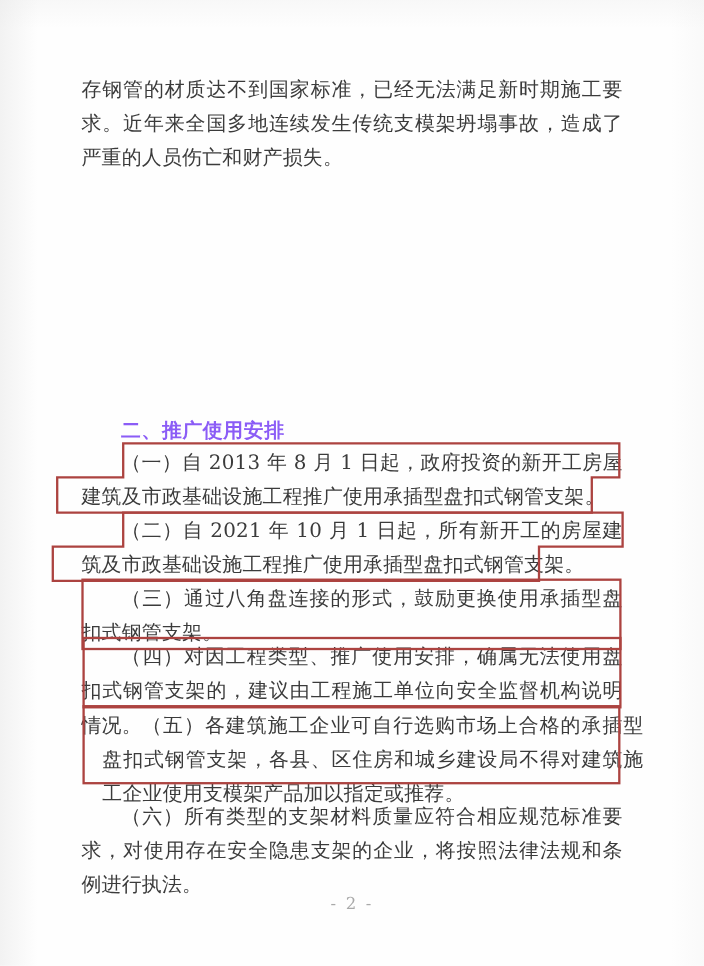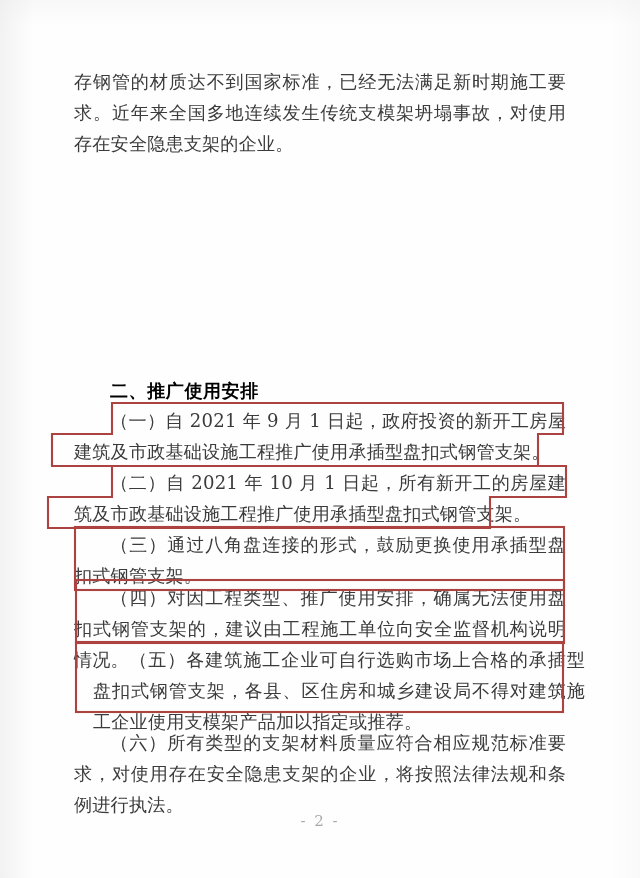--- a/index.html
+++ b/index.html
@@ -60,21 +60,21 @@
   }
 
   .section-heading {
     position: absolute;
     left: 74px;
     width: 492px;
     font-family: Liberation Sans, sans-serif;
     font-size: 18px;
     line-height: 30px;
     font-weight: 700;
-    color: #000000;
+    color: #8b5cf6;
     text-indent: 2em;
     letter-spacing: 0.6px;
   }
 
   .page-number {
     position: absolute;
     left: 0;
     width: 640px;
     text-align: center;
     font-family: "DejaVu Serif", serif;
@@ -100,26 +100,26 @@
     stroke-linejoin: miter;
   }
 </style>
 </head>
 <body>
 
 <div id="page">
 
   <div id="content">
 
-    <div class="body-text" style="top:66px;">存钢管的材质达不到国家标准，已经无法满足新时期施工要求。近年来全国多地连续发生传统支模架坍塌事故，对使用存在安全隐患支架的企业。</div>
+    <div class="body-text" style="top:66px;">存钢管的材质达不到国家标准，已经无法满足新时期施工要求。近年来全国多地连续发生传统支模架坍塌事故，造成了严重的人员伤亡和财产损失。</div>
 
 
     <div class="section-heading" style="top:376px;">二、推广使用安排</div>
 
-    <div class="body-text indent2" style="top:405px;">（一）自 2021 年 9 月 1 日起，政府投资的新开工房屋建筑及市政基础设施工程推广使用承插型盘扣式钢管支架。</div>
+    <div class="body-text indent2" style="top:405px;">（一）自 2013 年 8 月 1 日起，政府投资的新开工房屋建筑及市政基础设施工程推广使用承插型盘扣式钢管支架。</div>
 
     <div class="body-text indent2" style="top:467px;">（二）自 2021 年 10 月 1 日起，所有新开工的房屋建筑及市政基础设施工程推广使用承插型盘扣式钢管支架。</div>
 
     <div class="body-text indent2" style="top:529px;">（三）通过八角盘连接的形式，鼓励更换使用承插型盘扣式钢管支架。</div>
 
     <div class="body-text indent2" style="top:582px;">（四）对因工程类型、推广使用安排，确属无法使用盘扣式钢管支架的，建议由工程施工单位向安全监督机构说明情况。</div>
 
     <div class="body-text indent2" style="top:644px;margin-left:19px;">（五）各建筑施工企业可自行选购市场上合格的承插型盘扣式钢管支架，各县、区住房和城乡建设局不得对建筑施工企业使用支模架产品加以指定或推荐。</div>
 
     <div class="body-text indent2" style="top:727px;">（六）所有类型的支架材料质量应符合相应规范标准要求，对使用存在安全隐患支架的企业，将按照法律法规和条例进行执法。</div>

